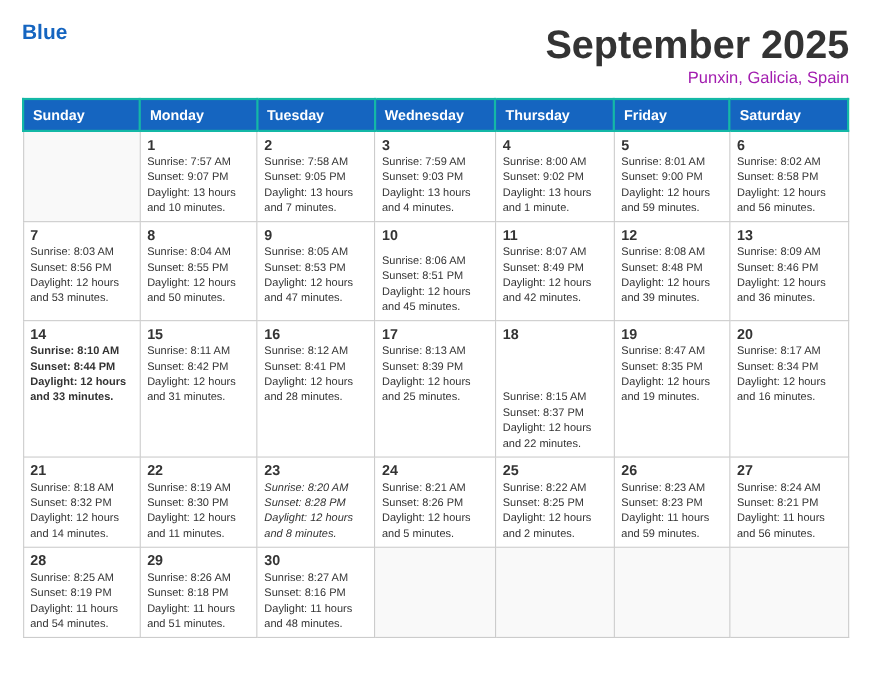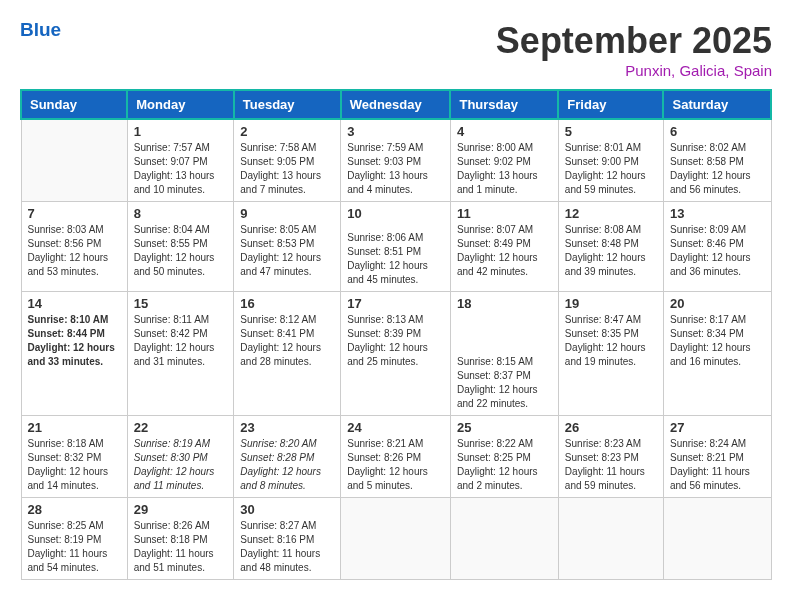--- a/index.html
+++ b/index.html
@@ -256,21 +256,21 @@
       <tr>
         <td>
           <div class="day-num">21</div>
           <div class="day-info" style="white-space: pre-line;">Sunrise: 8:18 AM
 Sunset: 8:32 PM
 Daylight: 12 hours
 and 14 minutes.</div>
         </td>
         <td>
           <div class="day-num">22</div>
-          <div class="day-info" style="white-space: pre-line; font-style: italic;">Sunrise: 8:19 AM
+          <div class="day-info" style="white-space: pre-line;">Sunrise: 8:19 AM
 Sunset: 8:30 PM
 Daylight: 12 hours
 and 11 minutes.</div>
         </td>
         <td>
           <div class="day-num">23</div>
           <div class="day-info" style="white-space: pre-line; font-style: italic;">Sunrise: 8:20 AM
 Sunset: 8:28 PM
 Daylight: 12 hours
 and 8 minutes.</div>

